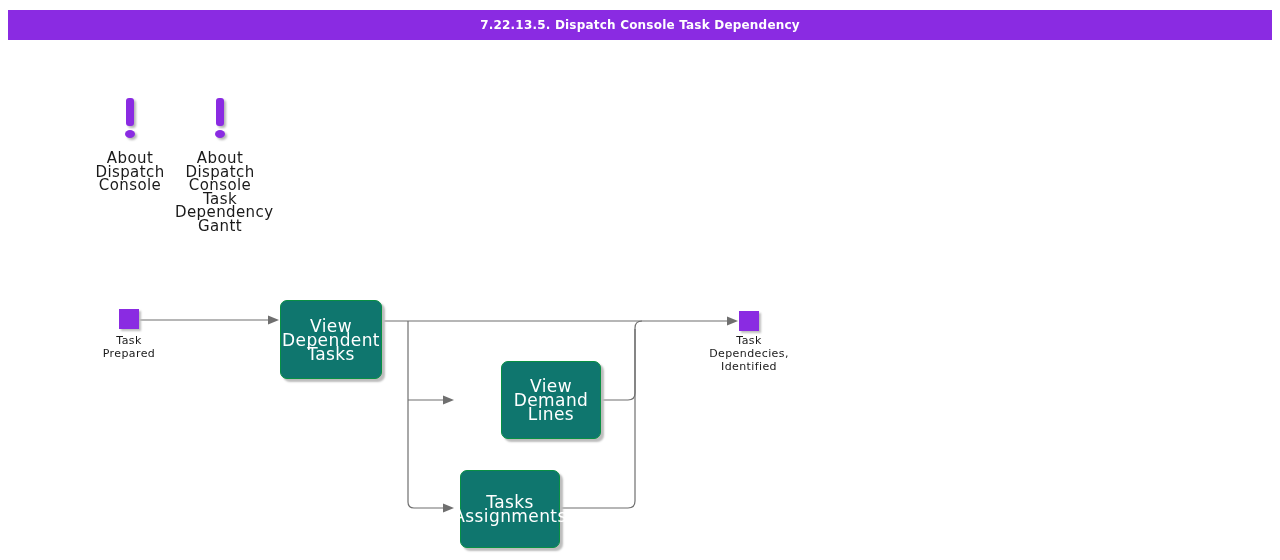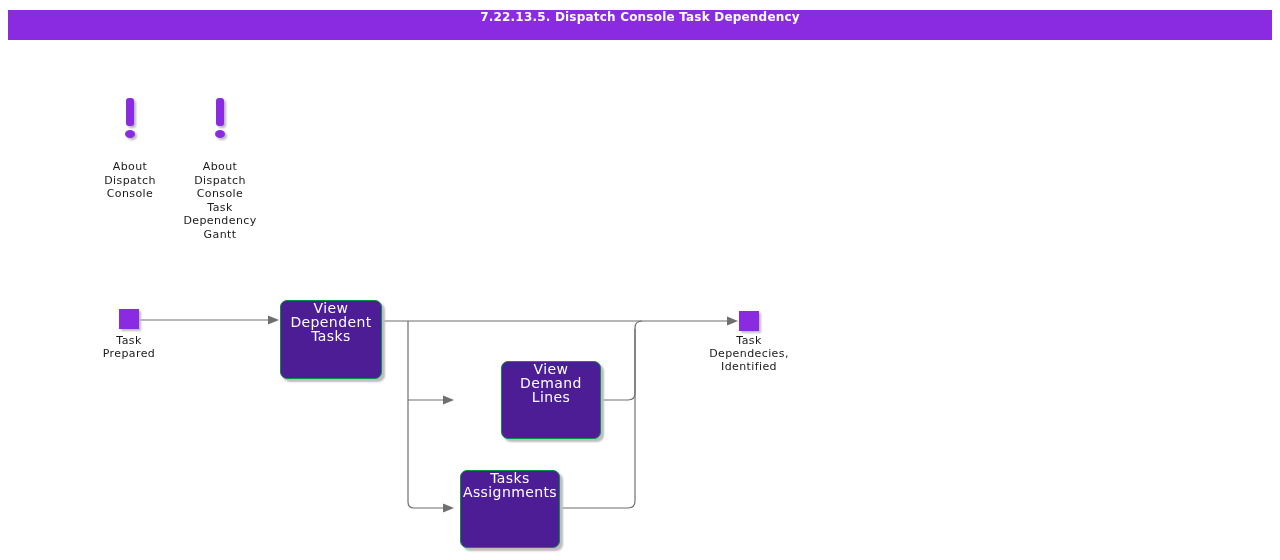--- a/index.html
+++ b/index.html
@@ -4,43 +4,43 @@
 <style>
   html,body{margin:0;padding:0;background:#ffffff;}
   .stage{
     position:relative;width:1280px;height:560px;background:#ffffff;
     font-family:"DejaVu Sans","Liberation Sans",sans-serif;overflow:hidden;
   }
   
   .title-bar{
     position:absolute;left:8px;top:10px;width:1264px;height:30px;
     background:#8A2BE2;color:#ffffff;font-size:12px;font-weight:bold;
-    display:flex;justify-content:center;
+    display:flex;align-items:center;justify-content:center;
     letter-spacing:0.2px;
   }
   
   .note{position:absolute;width:90px;text-align:center;cursor:pointer;}
   .note-1{left:85px;top:98px;}
   .note-2{left:175px;top:98px;}
   .excl{position:relative;width:12px;height:44px;margin:0 auto;
         filter:drop-shadow(2px 2px 1px rgba(120,120,120,0.55));}
   .excl .bar{position:absolute;left:2px;top:0;width:8px;height:28px;
              background:#8A2BE2;border-radius:3px;}
   .excl .dot{position:absolute;left:1px;top:32px;width:10px;height:8px;
              background:#8A2BE2;border-radius:50%;}
-  .note-label{margin-top:18px;font-size:11px;line-height:13.5px;color:#1a1a1a;
+  .note-label{margin-top:10px;font-size:15px;line-height:13.5px;color:#1a1a1a;
               letter-spacing:0.4px;white-space:pre-line;}
   
   .connectors{position:absolute;left:0;top:0;z-index:1;}
   
   .activity{
-    position:absolute;z-index:2;background:#4c1d95;border:1px solid #089044;
+    position:absolute;z-index:2;background:#0f766e;border:1px solid #089044;
     border-radius:7px;box-shadow:3px 3px 2px #bdbdbd;
-    color:#ffffff;font-size:14px;line-height:14px;letter-spacing:0.4px;
-    display:flex;justify-content:center;text-align:center;
+    color:#ffffff;font-size:17px;line-height:14px;letter-spacing:0.4px;
+    display:flex;align-items:center;justify-content:center;text-align:center;
     white-space:pre-line;cursor:pointer;
   }
   .act-1{left:280px;top:300px;width:100px;height:77px;}
   .act-2{left:460px;top:361px;width:98px;height:76px;margin-left:41px;}
   .act-3{left:460px;top:470px;width:98px;height:76px;}
   
   .event-square{
     position:absolute;z-index:2;width:20px;height:20px;background:#8A2BE2;
     box-shadow:2px 2px 2px #bdbdbd;cursor:pointer;
   }

